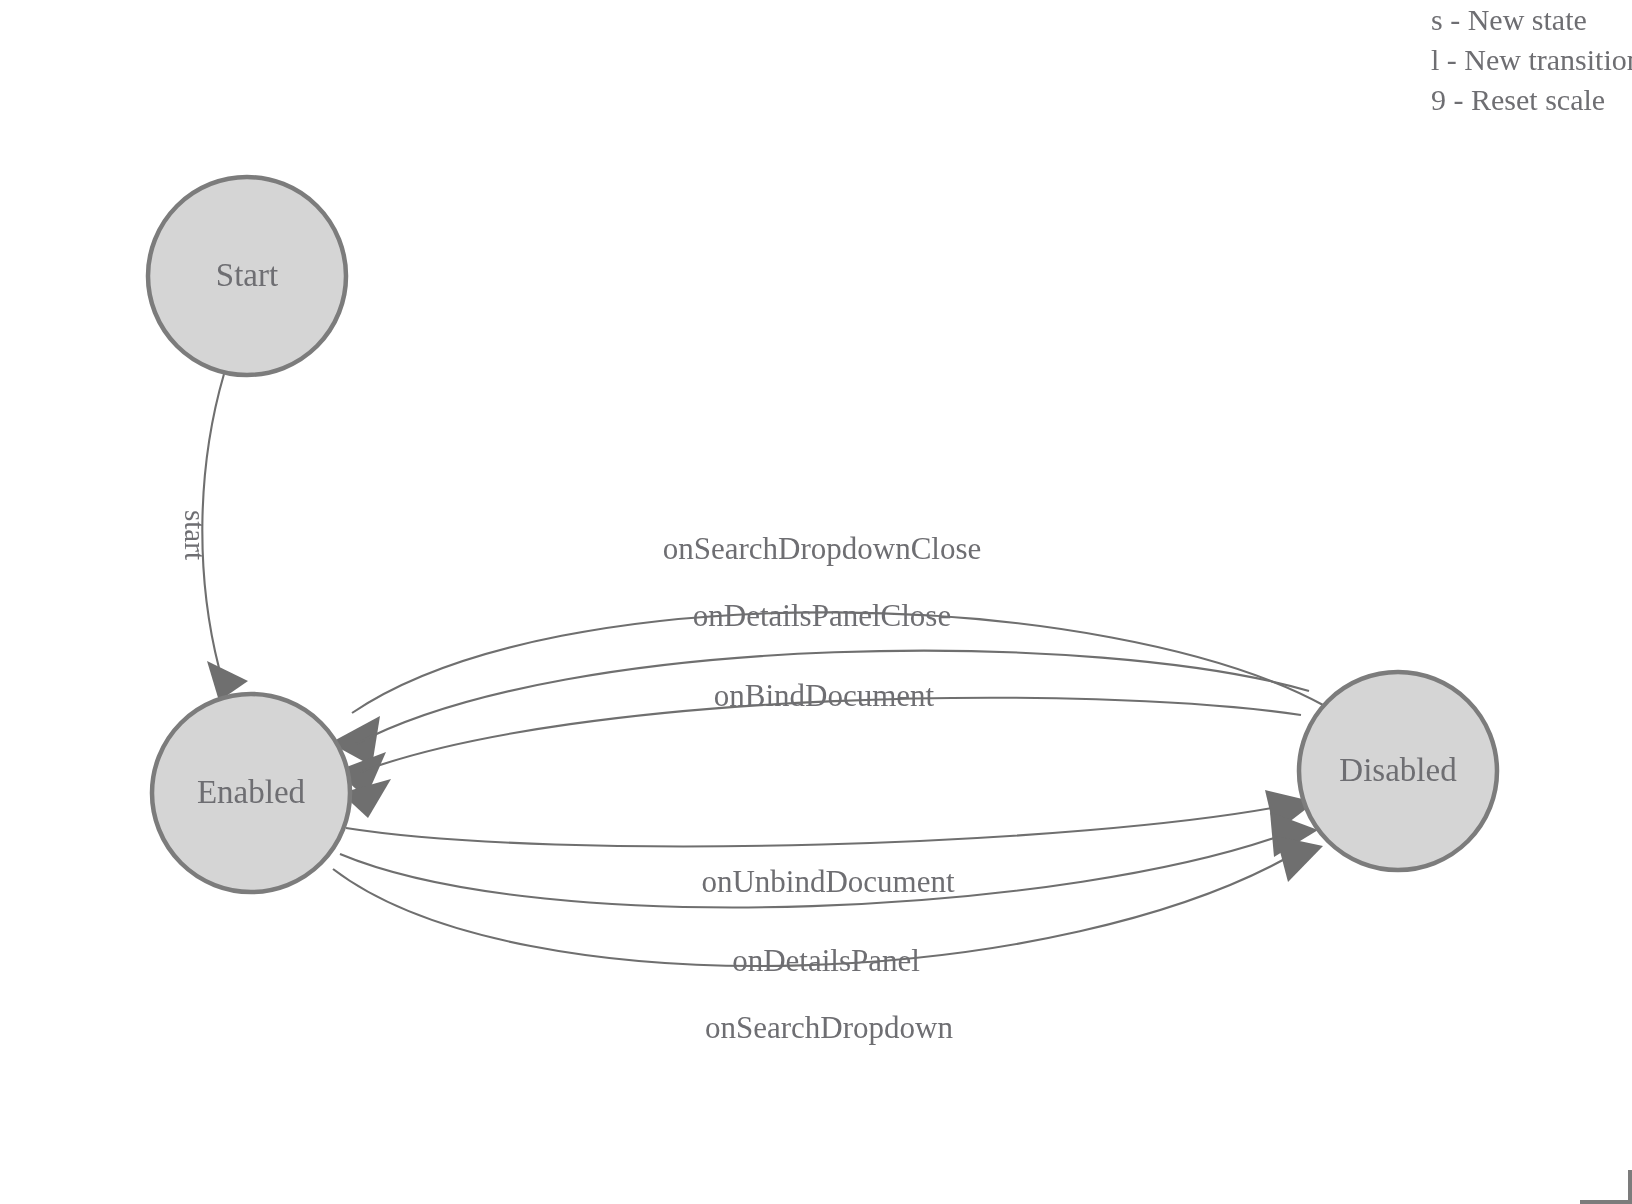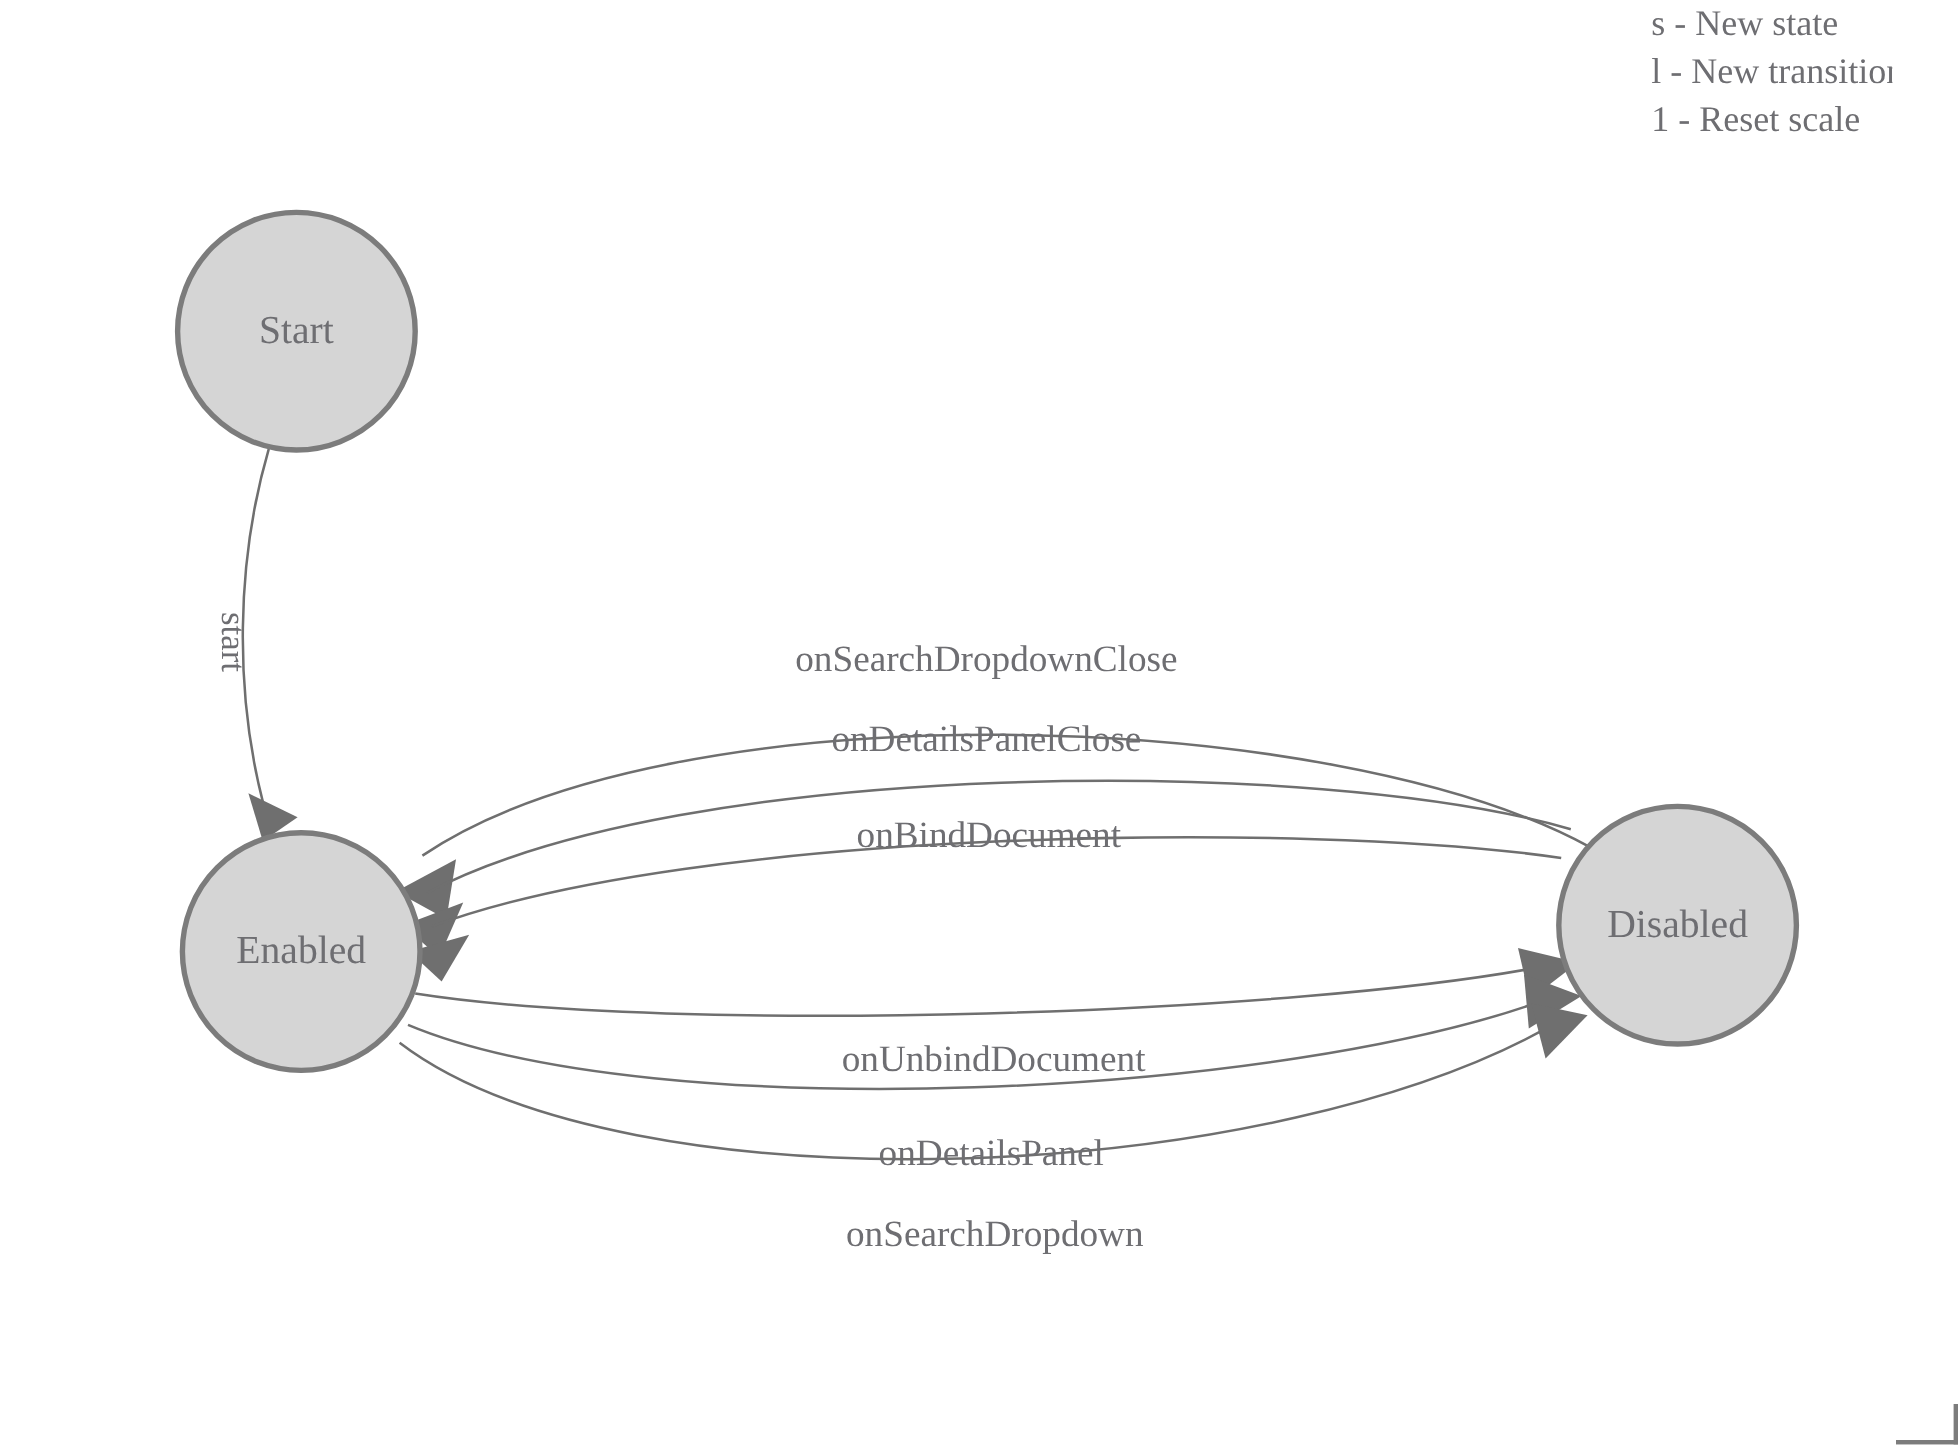--- a/index.html
+++ b/index.html
@@ -57,21 +57,21 @@
   .edge-label-rotated {
     fill: #6e6e72;
     font-family: "Liberation Serif", "DejaVu Serif", serif;
     font-size: 29px;
     text-anchor: middle;
     dominant-baseline: middle;
   }
   #help-overlay {
     position: absolute;
     top: 0px;
-    left: 1376px;
+    left: 1431px;
     width: 201px;
     overflow: hidden;
     white-space: nowrap;
     pointer-events: none;
   }
   .help-line {
     font-family: "Liberation Serif", "DejaVu Serif", serif;
     font-size: 30px;
     line-height: 40px;
     color: #6e6e72;
@@ -183,21 +183,21 @@
 
       <text class="edge-label" x="829" y="1031">onSearchDropdown</text>
 
     </g>
 
   </svg>
 
   <div id="help-overlay">
     <div class="help-line">s - New state</div>
     <div class="help-line">l - New transition</div>
-    <div class="help-line">1 - Reset scale</div>
+    <div class="help-line">9 - Reset scale</div>
   </div>
 
   <div id="corner-handle">
     <div class="corner-v"></div>
     <div class="corner-h"></div>
   </div>
 
 </div>
 
 </body></html>

